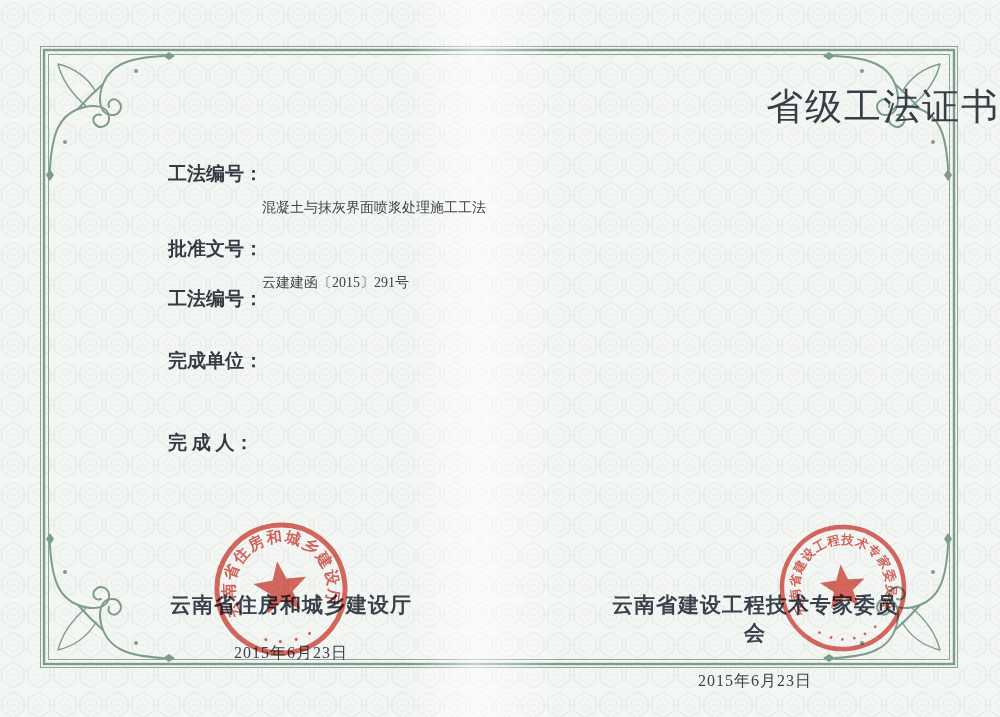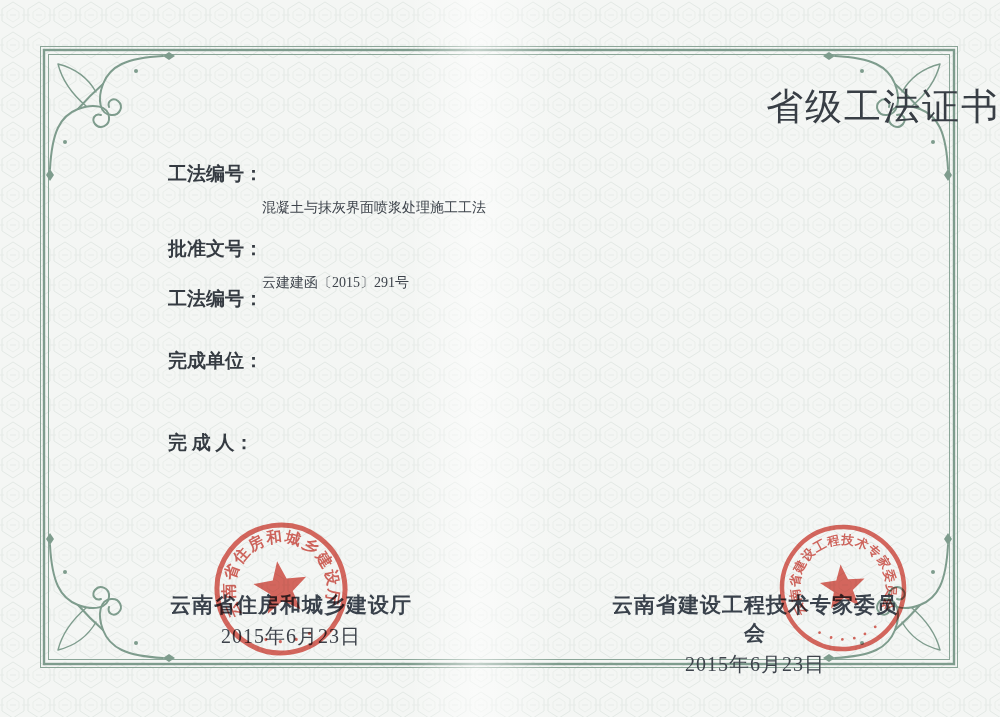--- a/index.html
+++ b/index.html
@@ -23,21 +23,21 @@
   .row{position:absolute;display:flex;align-items:flex-start;white-space:nowrap;}
   .row .lbl{
     font-weight:bold;font-size:19px;width:94px;flex:0 0 94px;
     letter-spacing:0;color:#353b42;
   }
   .row .val{font-size:14px;color:#3d434b;line-height:29px;margin-top:32px;}
   .row1{top:161px;} .row2{top:236px;} .row3{top:286px;}
   .row4{top:348px;font-family:Liberation Mono, monospace;} .row5{top:430px;}
   .issuer{position:absolute;text-align:center;}
   .issuer .org{font-size:21px;font-weight:bold;letter-spacing:1px;color:#39414b;}
-  .issuer .date{font-size:20px;margin-top:4px;letter-spacing:1px;color:#3d434b;}
+  .issuer .date{font-size:16px;margin-top:24px;letter-spacing:1px;color:#3d434b;}
   .issuer-left{left:160px;top:591px;width:262px;}
   .issuer-right{left:602px;top:591px;width:306px;}
   svg{display:block;}
   .seal-svg{mix-blend-mode:multiply;}
 </style>
 </head>
 <body>
 
 <svg class="layer" width="1000" height="717" viewBox="0 0 1000 717" aria-hidden="true">
   <defs>

